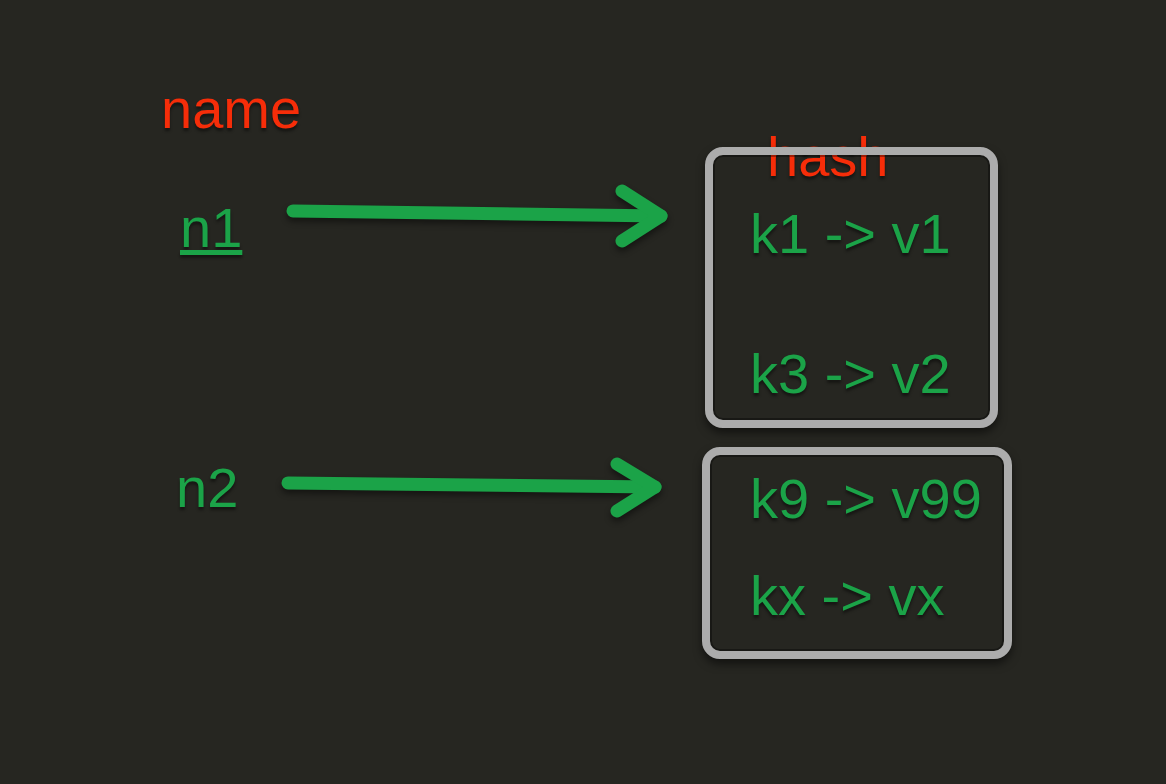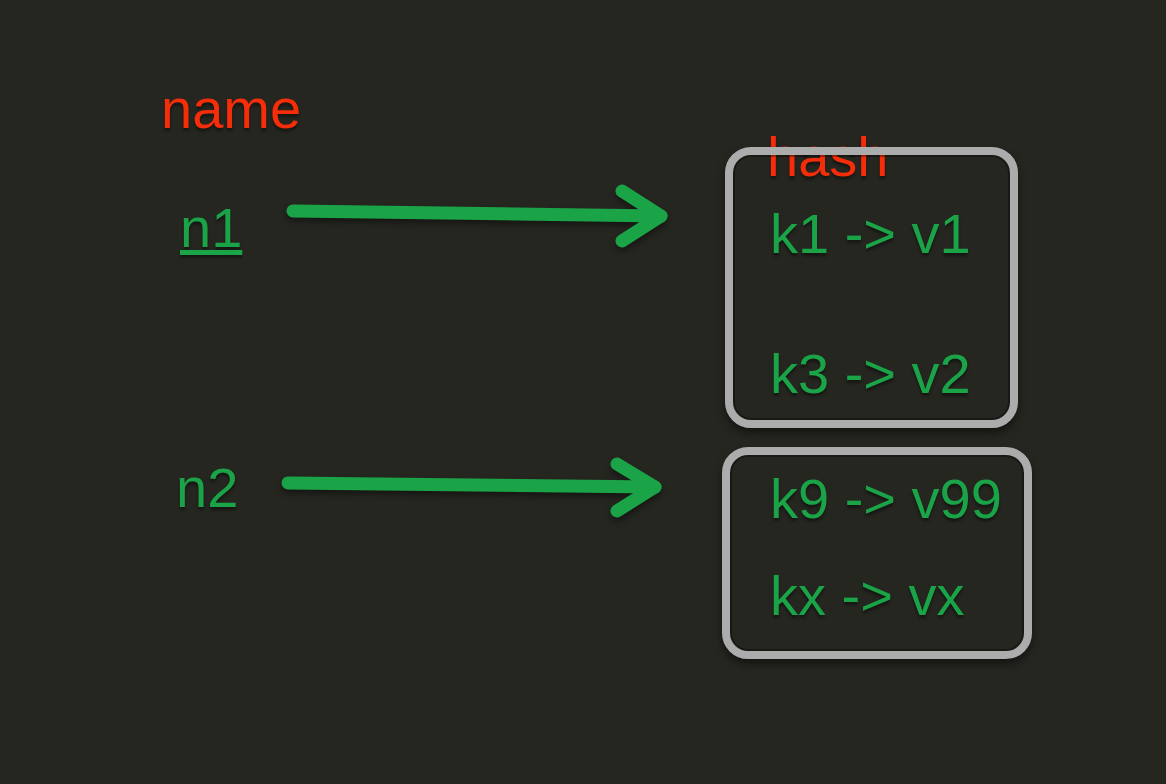--- a/index.html
+++ b/index.html
@@ -28,24 +28,23 @@
   }
   .red-label{
     color:var(--red);
   }
   .green-text{
     color:var(--green);
   }
   .hashbox{
     position:absolute;
     border:8px solid var(--box_border);
-    border-radius:26px;
+    border-radius:18px;
     box-shadow:0 5px 9px rgba(0,0,0,0.5), inset 0 0 0 2px rgba(0,0,0,0.35);
     background:transparent;
-    margin-left:20px;
   }
   .hashbox .entry{
     position:absolute;
     font-size:56px;
     line-height:1;
     color:var(--green);
     white-space:pre;
     text-shadow:0 3px 3px rgba(0,0,0,0.45);
   }
   .arrow-svg{

